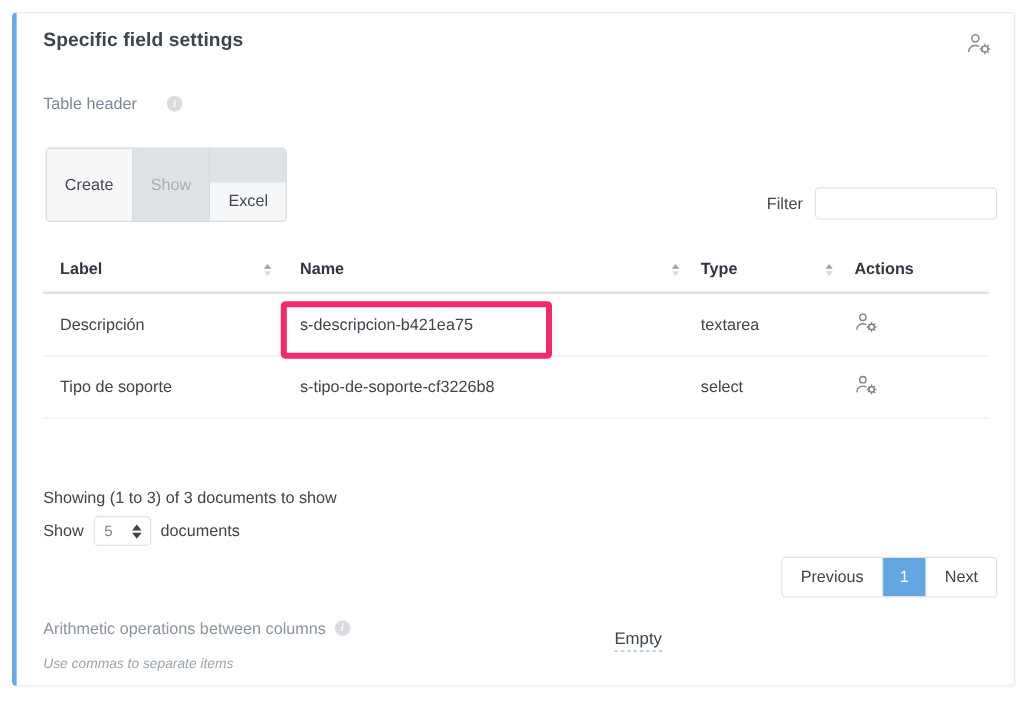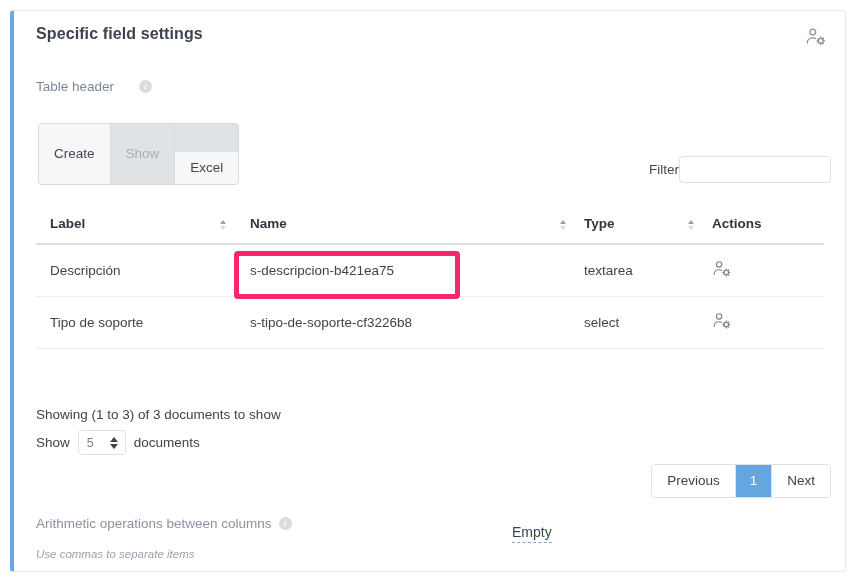--- a/index.html
+++ b/index.html
@@ -122,21 +122,21 @@
     cursor: default;
   }
 
   
   .filter-wrap {
     position: absolute;
     right: 14px;
     top: 145px;
     display: flex;
     align-items: center;
-    gap: 0;
+    gap: 10px;
   }
   .filter-label {
     font-size: 13.5px;
     color: #44484d;
   }
   .filter-input {
     width: 152px;
     height: 27px;
     border: 1px solid #dfe1e5;
     border-radius: 4px;

